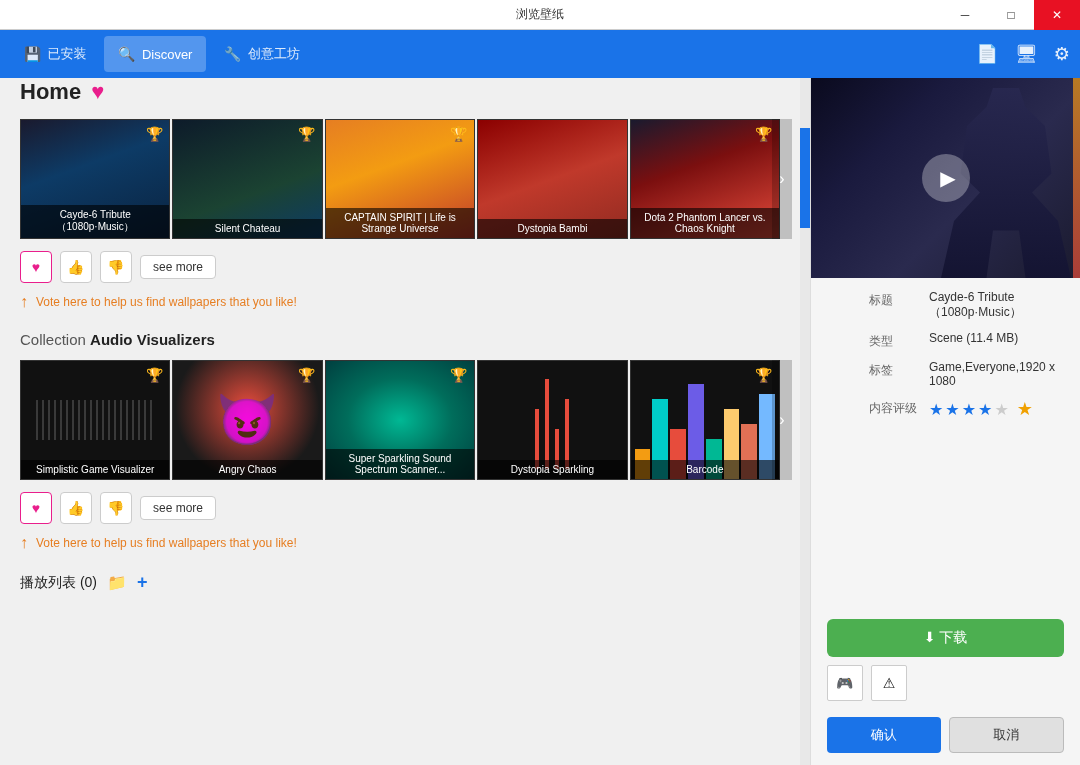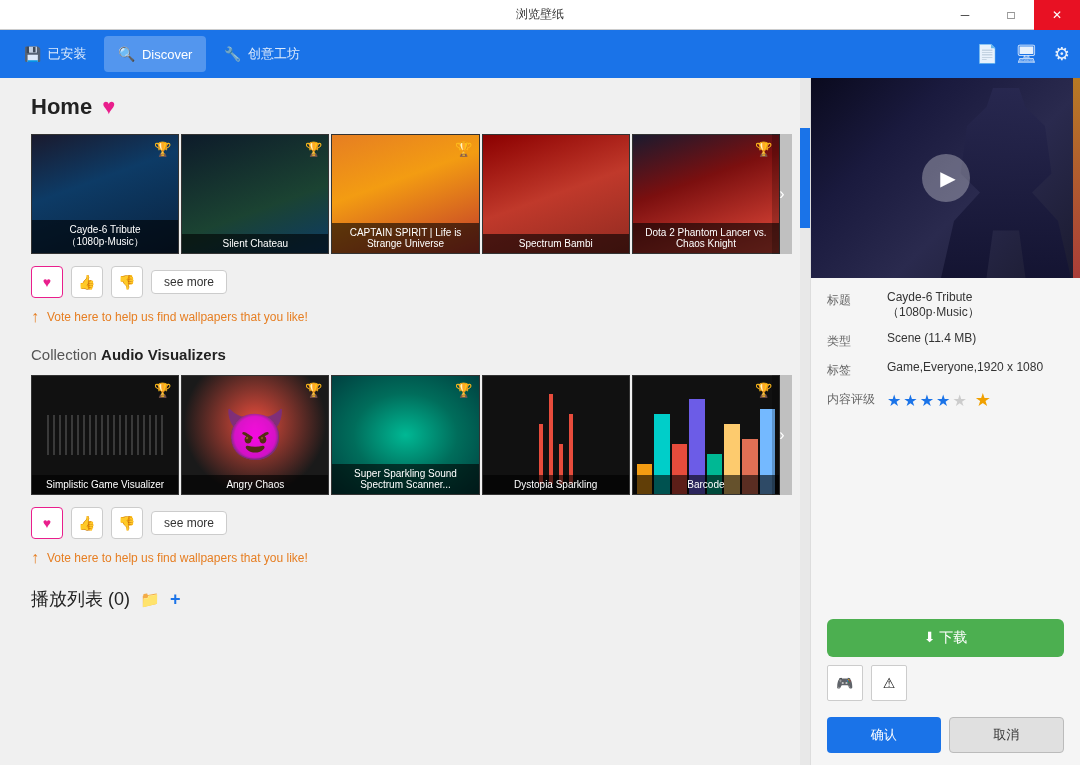--- a/index.html
+++ b/index.html
@@ -122,20 +122,21 @@
       display: flex;
       margin-bottom: 10px;
       align-items: flex-start;
     }
     .info-label {
       color: #666;
       width: 60px;
       flex-shrink: 0;
       font-size: 12px;
       padding-top: 2px;
+      margin-left: 42px;
     }
     .info-value {
       color: #333;
       font-size: 12px;
       flex: 1;
     }
     .creator-tag {
       display: flex;
       align-items: center;
       gap: 6px;
@@ -291,21 +292,21 @@
     }
     .vote-arrow { font-size: 16px; }
 
     
     .playlist-section {
       display: flex;
       align-items: center;
       gap: 10px;
       margin-bottom: 16px;
     }
-    .playlist-title { font-size: 18px; color: #222; }
+    .playlist-title { font-size: 14px; color: #222; }
     .playlist-icon { color: #5a5a5a; font-size: 16px; cursor: pointer; }
     .playlist-add { color: #1a73e8; font-size: 18px; cursor: pointer; font-weight: bold; }
 
     
     .panel-bottom-btns {
       display: flex;
       gap: 8px;
       padding: 8px 16px 12px;
     }
     .confirm-btn {
@@ -333,22 +334,21 @@
     .wp1 { background: linear-gradient(135deg, #1a1a2e, #0d3b66); }
 
     .content-scroll-wrap {
       display: flex;
       flex: 1;
       overflow: hidden;
     }
     .content-inner {
       flex: 1;
       overflow-y: scroll;
-      padding: 16px 20px 10px;
-      margin-left: 11px;
+      padding: 1px 20px 10px;
     }
     .content-inner::-webkit-scrollbar { width: 0; }
     .custom-scrollbar {
       width: 10px;
       background: #e8e8e8;
       position: relative;
     }
     .custom-scrollbar-thumb {
       width: 10px;
       height: 100px;
@@ -415,21 +415,21 @@
             <span class="trophy">🏆</span>
             <div class="wallpaper-label">Silent Chateau</div>
           </div>
           <div class="wallpaper-item">
             <div class="wallpaper-bg" style="background: linear-gradient(160deg,#e67e22 0%,#f39c12 40%,#c0392b 100%);"></div>
             <span class="trophy">🏆</span>
             <div class="wallpaper-label">CAPTAIN SPIRIT | Life is Strange Universe</div>
           </div>
           <div class="wallpaper-item">
             <div class="wallpaper-bg" style="background: linear-gradient(160deg,#8b0000 0%,#c0392b 50%,#922b21 100%);"></div>
-            <div class="wallpaper-label">Spectrum Bambi</div>
+            <div class="wallpaper-label">Dystopia Bambi</div>
           </div>
           <div class="wallpaper-item">
             <div class="wallpaper-bg" style="background: linear-gradient(160deg,#1a1a2e 0%,#7b0f0f 40%,#e74c3c 100%);"></div>
             <span class="trophy">🏆</span>
             <div class="wallpaper-label">Dota 2 Phantom Lancer vs. Chaos Knight</div>
           </div>
         </div>
         <div style="position:absolute;right:-12px;top:0;height:120px;width:20px;background:rgba(0,0,0,0.2);display:flex;align-items:center;justify-content:center;cursor:pointer;color:white;font-size:16px;">›</div>
       </div>
 

